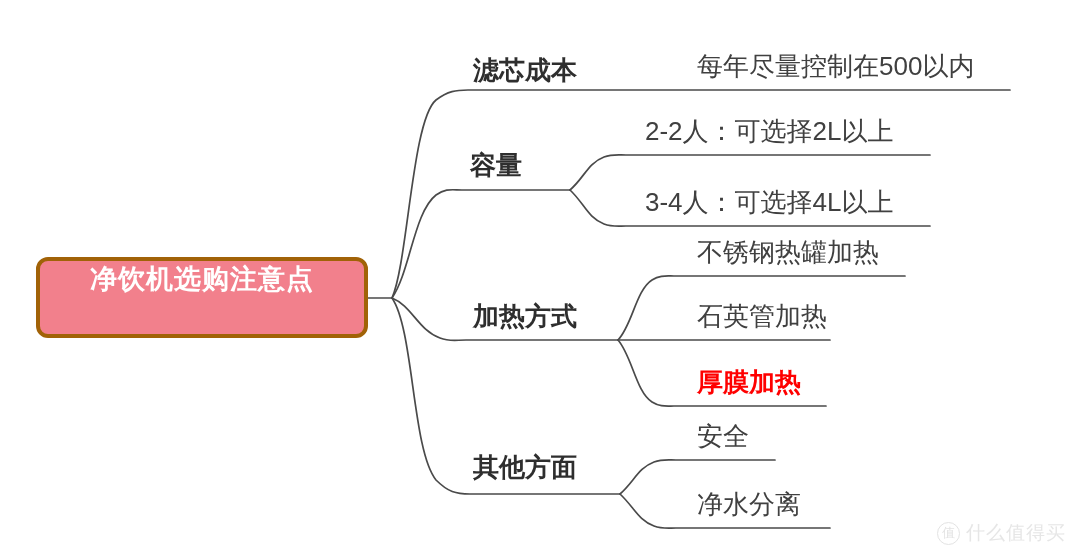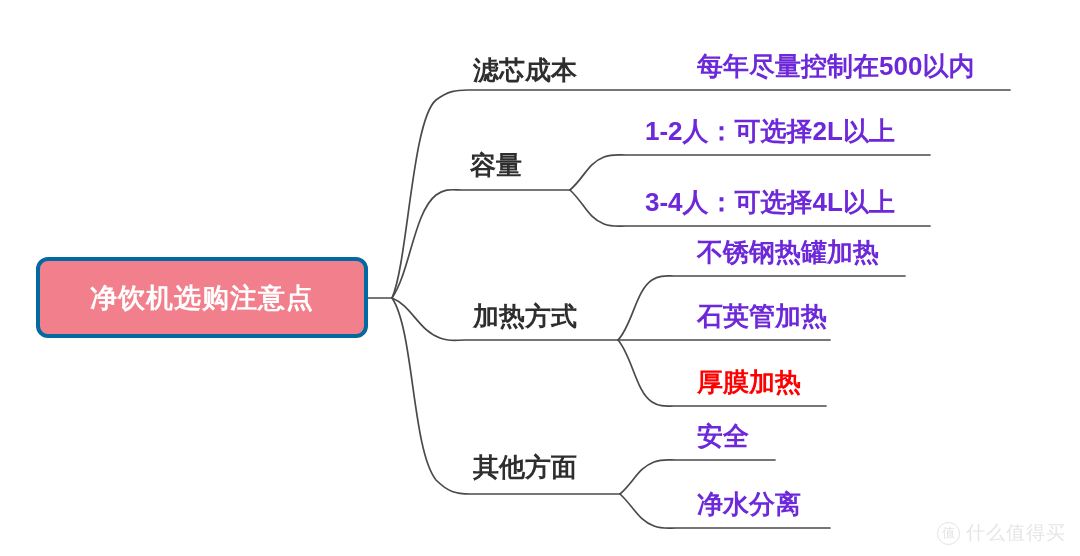--- a/index.html
+++ b/index.html
@@ -28,24 +28,24 @@
 
   
   .root-node {
     position: absolute;
     left: 36px;
     top: 257px;
     width: 332px;
     height: 81px;
     box-sizing: border-box;
     background: #F2808C;
-    border: 4px solid #0369a1;
+    border: 4px solid #a16207;
     border-radius: 12px;
     display: flex;
-    align-items: center;
+    align-items: flex-start;
     justify-content: center;
   }
   .root-label {
     color: #FFFFFF;
     font-size: 27px;
     font-weight: bold;
     letter-spacing: 1px;
     white-space: nowrap;
   }
 
@@ -56,22 +56,22 @@
     font-weight: bold;
     color: #2E2E2E;
     white-space: nowrap;
     transform: translate(-50%, -50%);
   }
 
   
   .leaf-label {
     position: absolute;
     font-size: 26px;
-    font-weight: bold;
-    color: #6d28d9;
+    font-weight: normal;
+    color: #404040;
     white-space: nowrap;
     transform: translateY(-100%);
   }
   .leaf-label.highlight {
     color: #FF0000;
     font-weight: bold;
     text-align: right;
   }
 
   
@@ -138,21 +138,21 @@
   <div class="branch-label" style="left:525px; top:70px;">滤芯成本</div>
 
   <div class="branch-label" style="left:496px; top:165px;">容量</div>
 
   <div class="branch-label" style="left:525px; top:467px;">其他方面</div>
 
   <div class="branch-label" style="left:525px; top:316px;">加热方式</div>
 
   <div class="leaf-label" style="left:697px; top:84px;">每年尽量控制在500以内</div>
 
-  <div class="leaf-label" style="left:645px; top:149px;">1-2人：可选择2L以上</div>
+  <div class="leaf-label" style="left:645px; top:149px;">2-2人：可选择2L以上</div>
 
   <div class="leaf-label" style="left:645px; top:220px;">3-4人：可选择4L以上</div>
 
   <div class="leaf-label" style="left:697px; top:270px;">不锈钢热罐加热</div>
 
   <div class="leaf-label" style="left:697px; top:334px;">石英管加热</div>
 
   <div class="leaf-label highlight" style="left:697px; top:400px;">厚膜加热</div>
 
   <div class="leaf-label" style="left:697px; top:454px;">安全</div>

